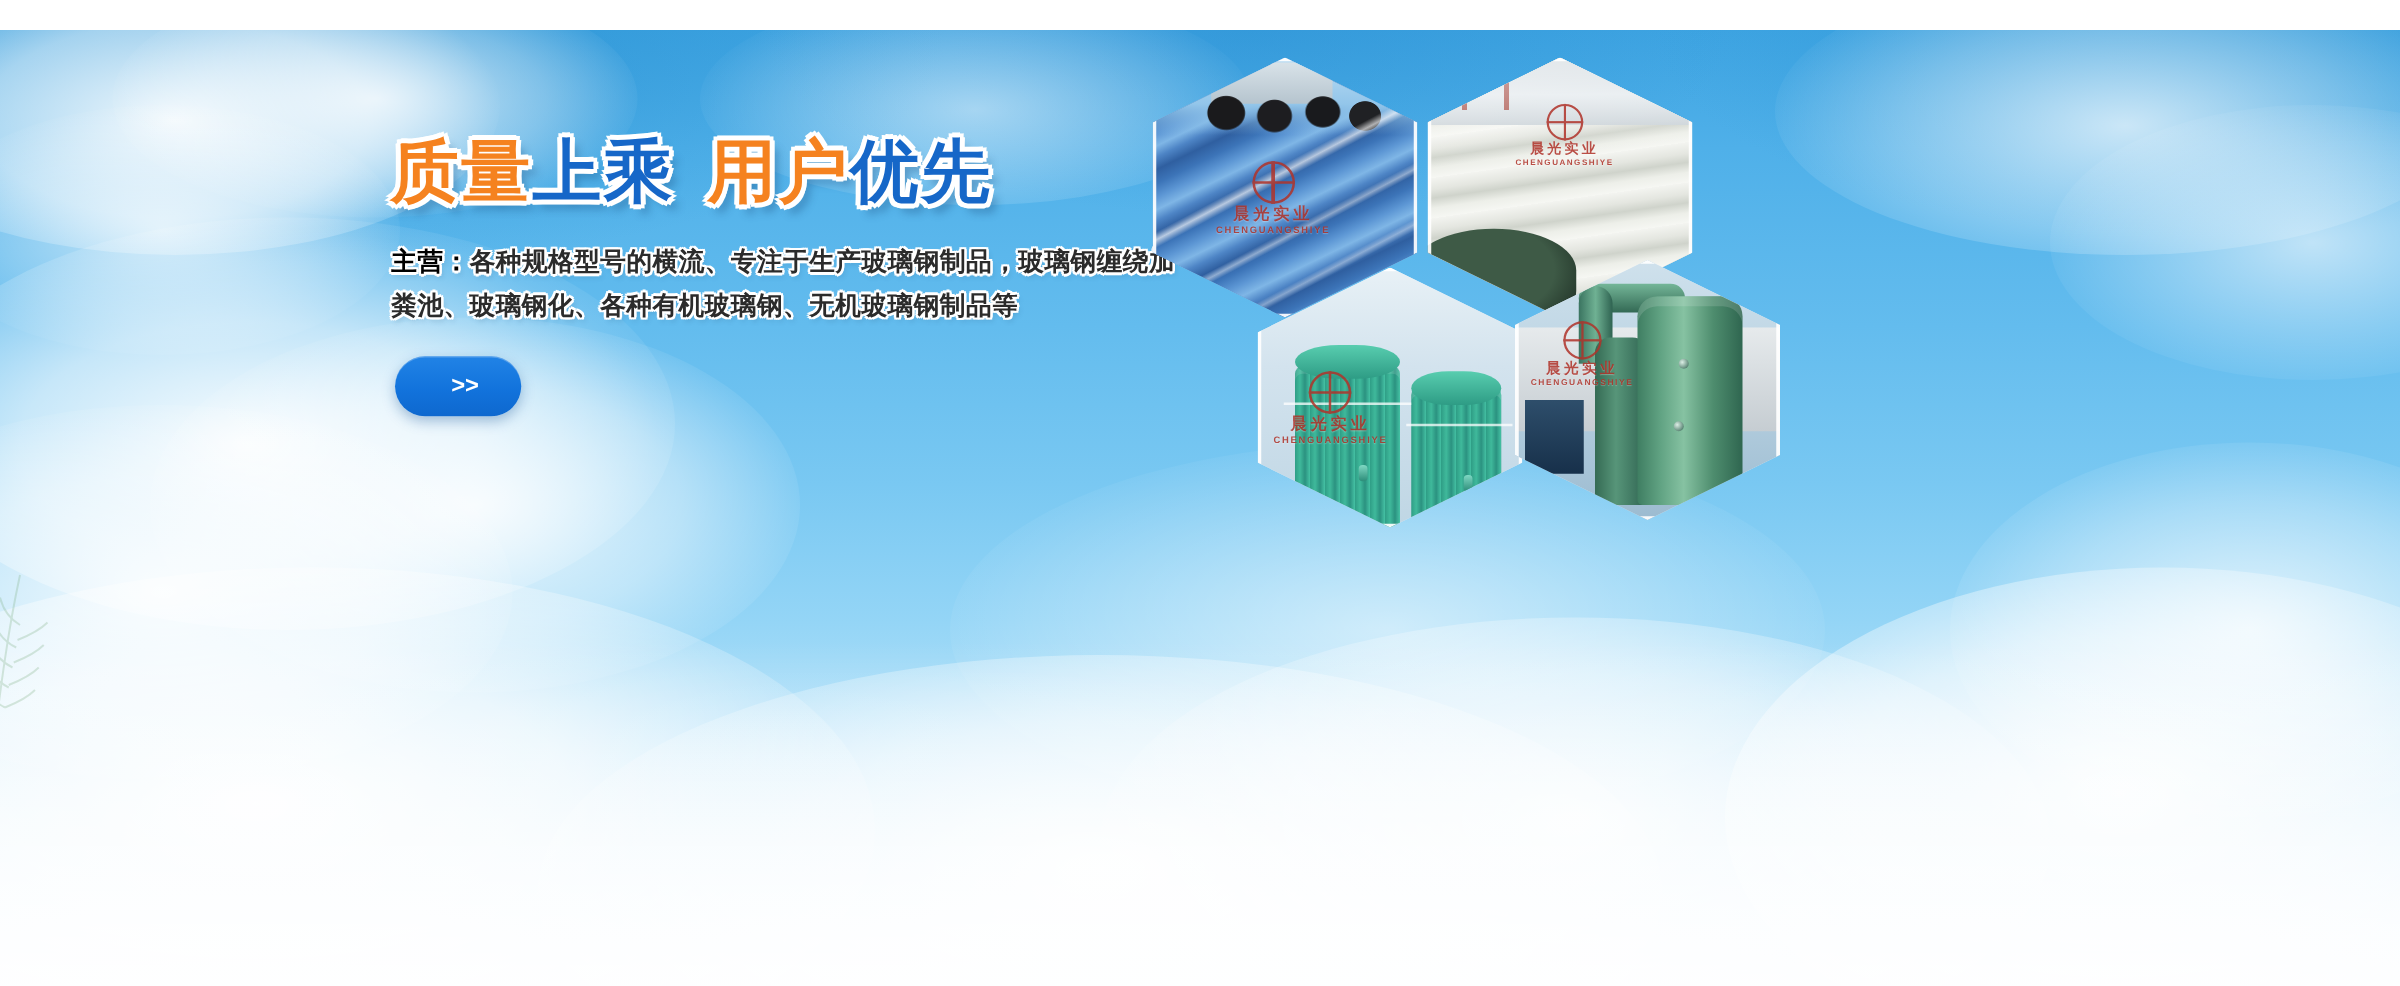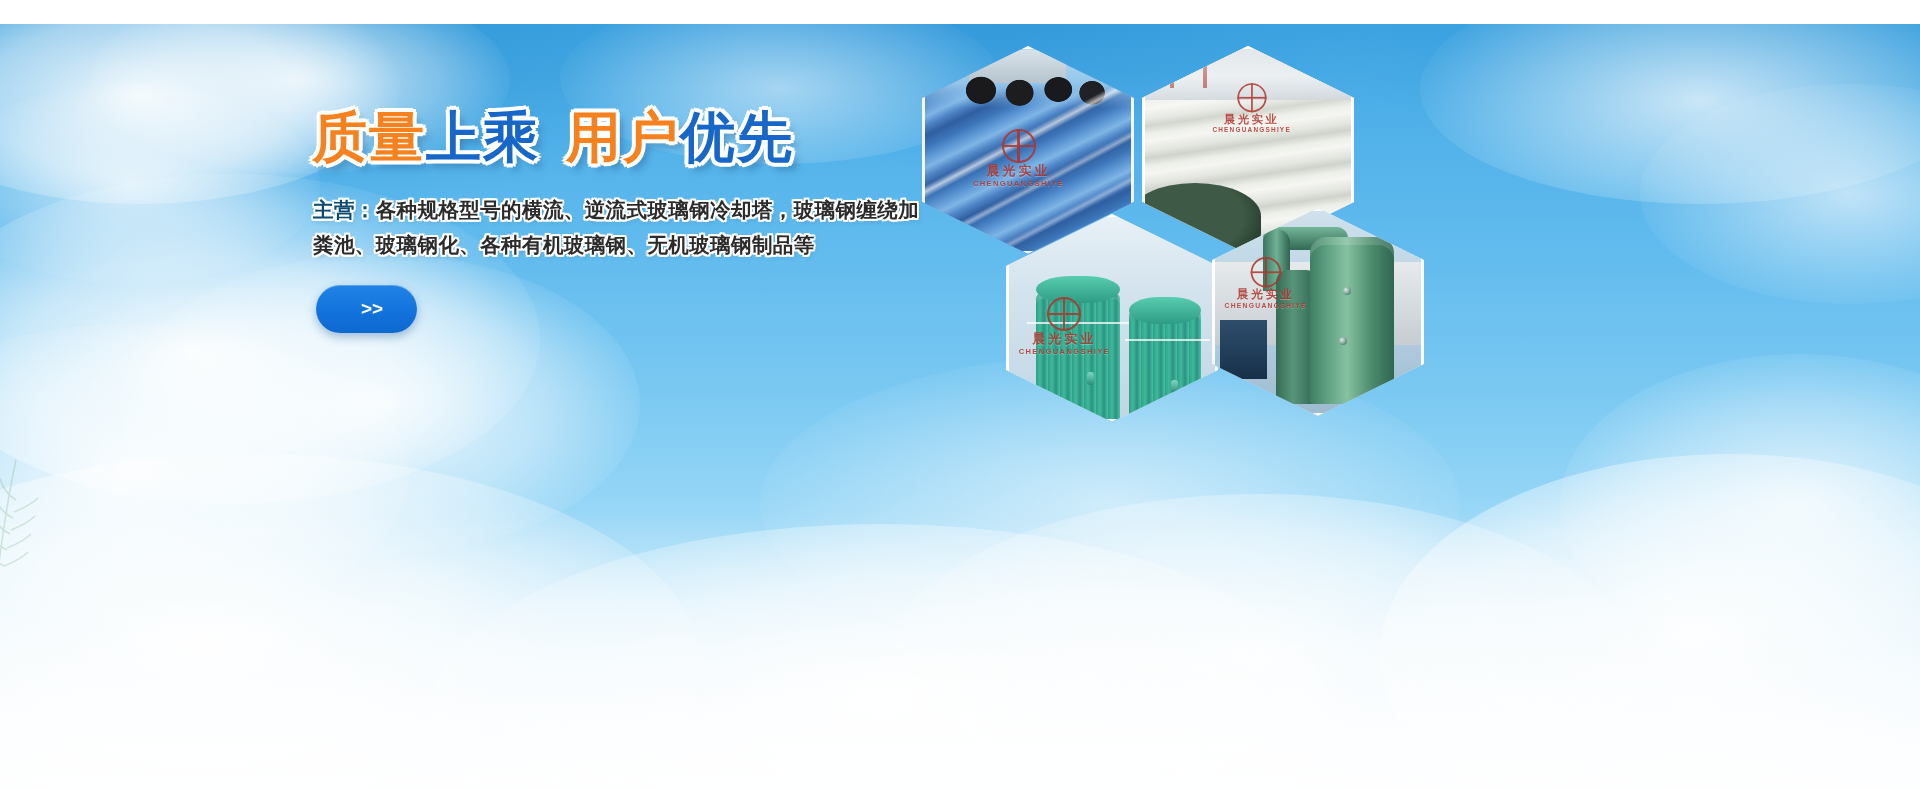--- a/index.html
+++ b/index.html
@@ -115,21 +115,21 @@
     margin:27px 0 0 3px;
     font-size:20.5px;line-height:1.72;font-weight:700;
     color:#2B2B2B;letter-spacing:.4px;
     text-shadow:
       -1.6px -1.6px 0 #fff, 1.6px -1.6px 0 #fff,
       -1.6px  1.6px 0 #fff, 1.6px  1.6px 0 #fff,
       -2px 0 0 #fff, 2px 0 0 #fff, 0 -2px 0 #fff, 0 2px 0 #fff,
       2px 3px 4px rgba(40,80,120,.22);
   }
   .desc-line{display:block;white-space:nowrap;}
-  .desc-key{color:#0c4a6e;}
+  .desc-key{color:#000000;}
 
   .cta{
     display:inline-flex;align-items:center;justify-content:center;
     margin:22px 0 0 6px;
     height:48px;padding:0 34px;
     background:linear-gradient(180deg,#2183E6 0%,#1273DC 55%,#0E68CF 100%);
     border:none;border-radius:26px;
     color:#FFFFFF;font-size:21px;font-weight:700;letter-spacing:1.2px;
     font-family:inherit;cursor:pointer;
     box-shadow:0 4px 10px rgba(18,80,150,.35), inset 0 1px 0 rgba(255,255,255,.25);
@@ -361,21 +361,21 @@
     </g>
   </svg>
 
   <div class="copy">
 
     <div class="headline">
       <span class="hl-o">质量</span><span class="hl-b">上乘</span><span class="hl-gap"></span><span class="hl-o">用户</span><span class="hl-b">优先</span>
     </div>
 
     <div class="desc">
-      <span class="desc-line"><span class="desc-key">主营：</span><span>各种规格型号的横流、逆流式玻璃钢冷却塔，玻璃钢缠绕加</span></span>
+      <span class="desc-line"><span class="desc-key">主营：</span><span>各种规格型号的横流、专注于生产玻璃钢制品，玻璃钢缠绕加</span></span>
       <span class="desc-line">粪池、玻璃钢化、各种有机玻璃钢、无机玻璃钢制品等</span>
     </div>
 
     <button class="cta">
       <span class="cta-arrows">&gt;&gt;</span>
     </button>
 
   </div>
 
   <div class="hexwrap">

